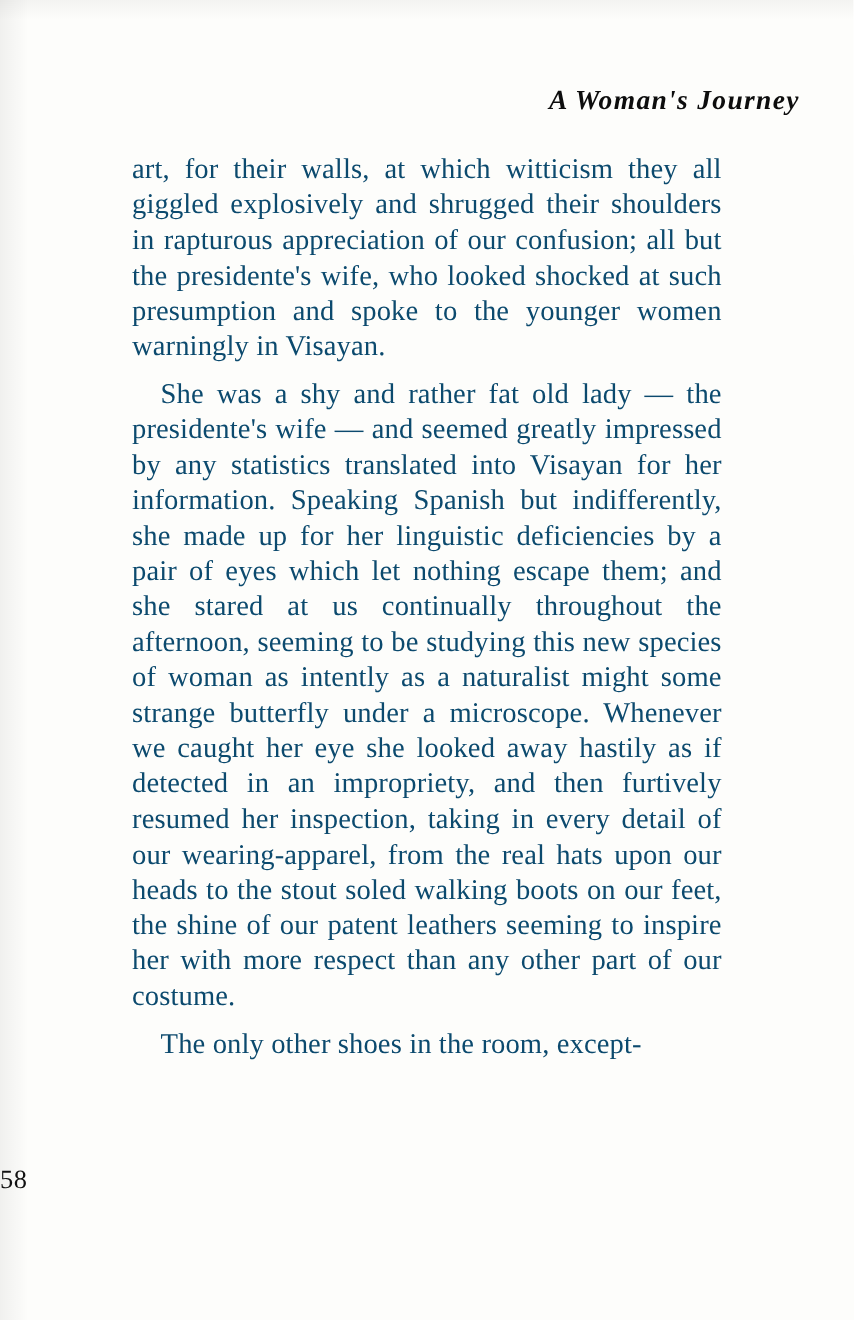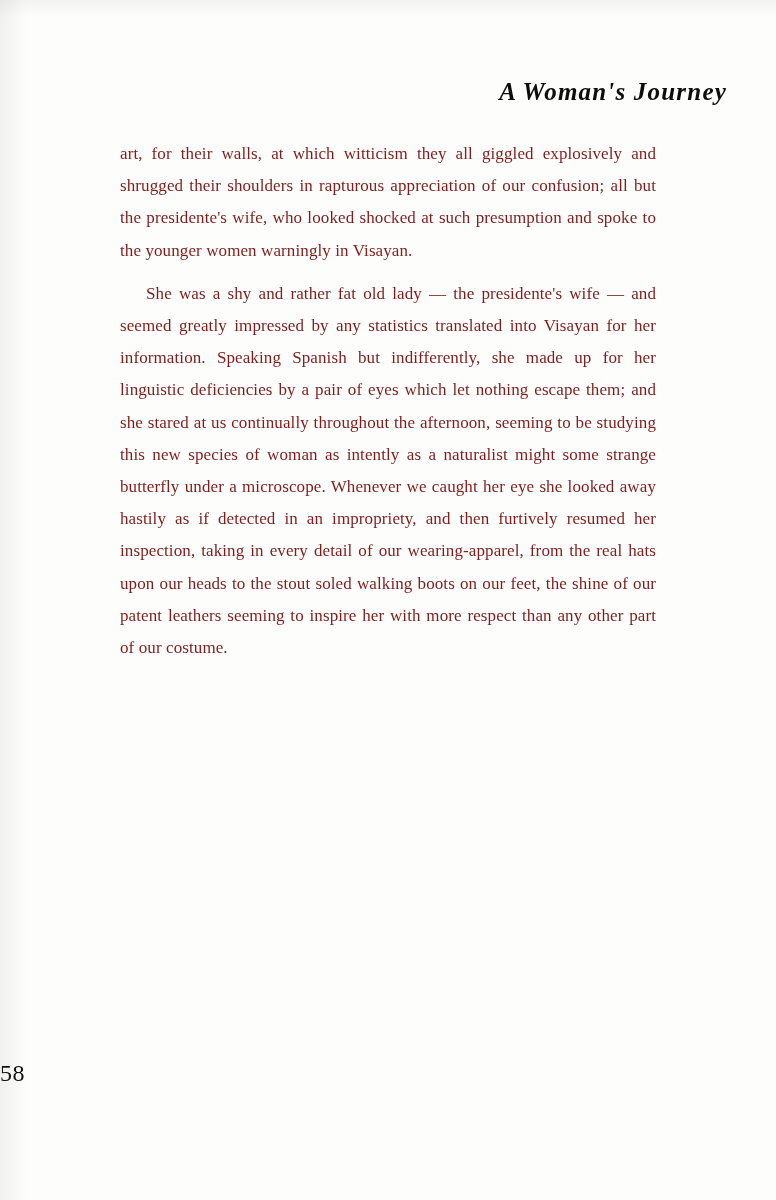--- a/index.html
+++ b/index.html
@@ -37,25 +37,25 @@
     white-space: nowrap;
   }
   .text-block {
     position: absolute;
     left: 120px;
     top: 138px;
     width: 536px;
   }
   p.para {
     margin: 0;
-    font-size: 17px;
+    font-size: 26px;
     line-height: 32.2px;
     text-align: justify;
     text-justify: inter-word;
-    color: #7f1d1d;
+    color: #0c4a6e;
     letter-spacing: 0.1px;
   }
   p.para.indent {
     text-indent: 26px;
   }
   p.para + p.para {
     margin-top: 11px;
   }
   .folio {
     position: absolute;
@@ -89,19 +89,20 @@
 </head>
 <body>
 
 <div class="page">
 
   <div class="running-head">A Woman's Journey</div>
 
   <div class="text-block">
     <p class="para">art, for their walls, at which witticism they all giggled explosively and shrugged their shoulders in rapturous appreciation of our confusion; all but the presidente's wife, who looked shocked at such presumption and spoke to the younger women warningly in Visayan.</p>
     <p class="para indent">She was a shy and rather fat old lady — the presidente's wife — and seemed greatly impressed by any statistics translated into Visayan for her information.  Speaking Spanish but indifferently, she made up for her linguistic deficiencies by a pair of eyes which let nothing escape them; and she stared at us continually throughout the afternoon, seeming to be studying this new species of woman as intently as a naturalist might some strange butterfly under a microscope. Whenever we caught her eye she looked away hastily as if detected in an impropriety, and then furtively resumed her inspection, taking in every detail of our wearing-apparel, from the real hats upon our heads to the stout soled walking boots on our feet, the shine of our patent leathers seeming to inspire her with more respect than any other part of our costume.</p>
+    <p class="para indent">The only other shoes in the room, except-</p>
   </div>
 
   <div class="folio">58</div>
 
   <div class="edge-shadow-left"></div>
   <div class="edge-shadow-top"></div>
 </div>
 
 </body></html>

